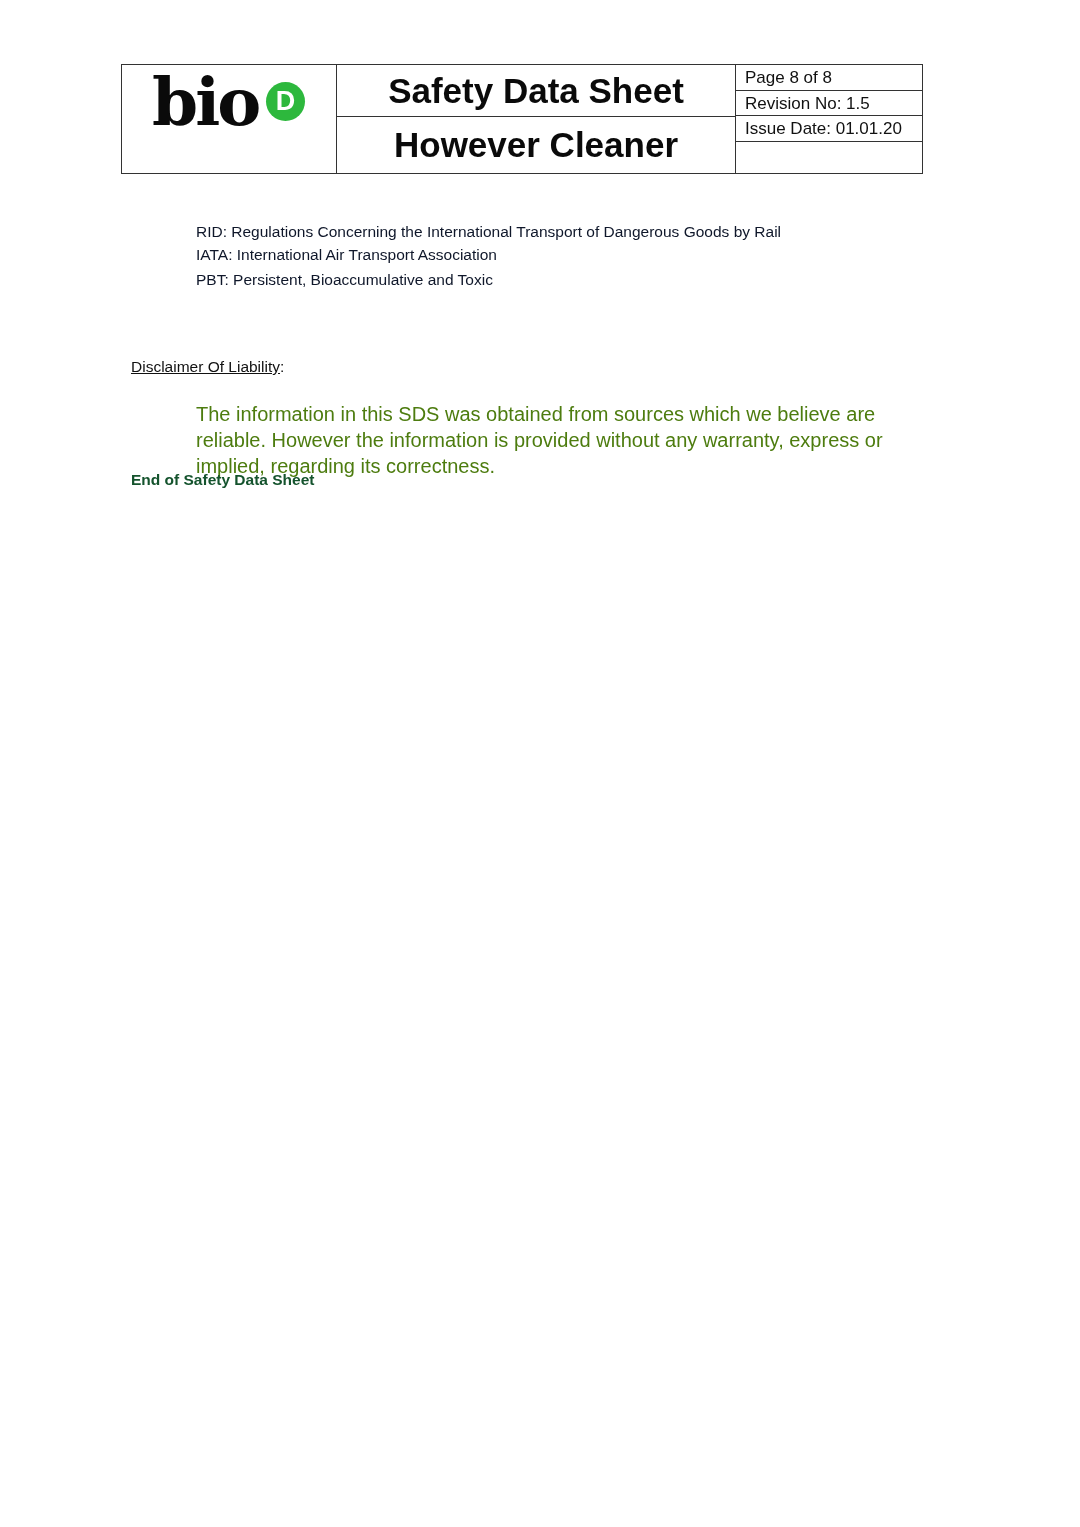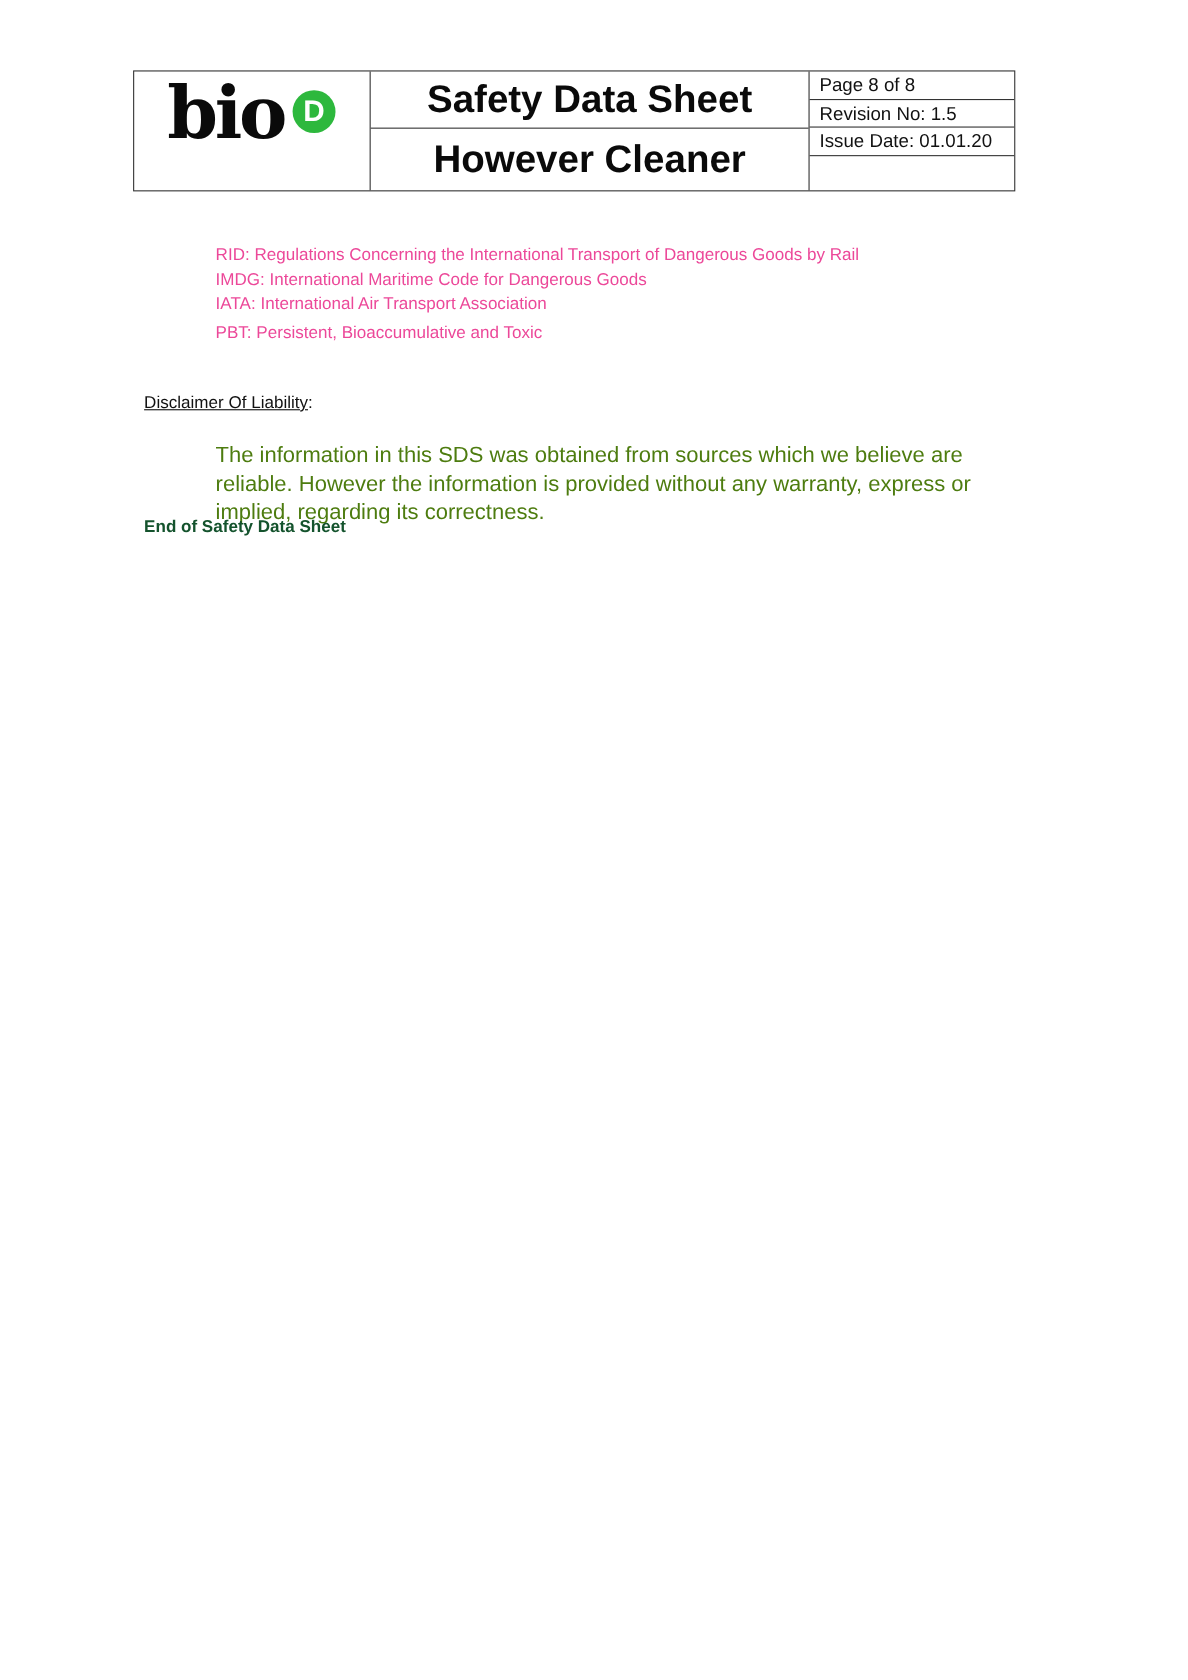--- a/index.html
+++ b/index.html
@@ -99,21 +99,21 @@
       flex: 1;
       height: auto;
       line-height: 26px;
     }
     .abbrev-list {
       position: absolute;
       left: 196px;
       top: 221px;
       font-size: 15.5px;
       line-height: 22.5px;
-      color: #ec4899;
+      color: #0f172a;
     }
     .abbrev-list div:last-child {
       margin-top: 3px;
     }
     .disclaimer-heading {
       position: absolute;
       left: 131px;
       top: 358px;
       font-size: 15.5px;
       color: #111;
@@ -153,21 +153,20 @@
   </div>
   <div class="meta-cell">
     <div class="meta-row">Page 8 of 8</div>
     <div class="meta-row">Revision No: 1.5</div>
     <div class="meta-row">Issue Date: 01.01.20</div>
   </div>
 </div>
 
 <div class="abbrev-list">
   <div>RID: Regulations Concerning the International Transport of Dangerous Goods by Rail</div>
-  <div>IMDG: International Maritime Code for Dangerous Goods</div>
   <div>IATA: International Air Transport Association</div>
   <div>PBT: Persistent, Bioaccumulative and Toxic</div>
 </div>
 
 <div class="disclaimer-heading">
   <span class="u">Disclaimer Of Liability</span><span>:</span>
 </div>
 
 <div class="disclaimer-text">The information in this SDS was obtained from sources which we believe are reliable.   However the information is provided without any warranty, express or implied, regarding its correctness.</div>
 

